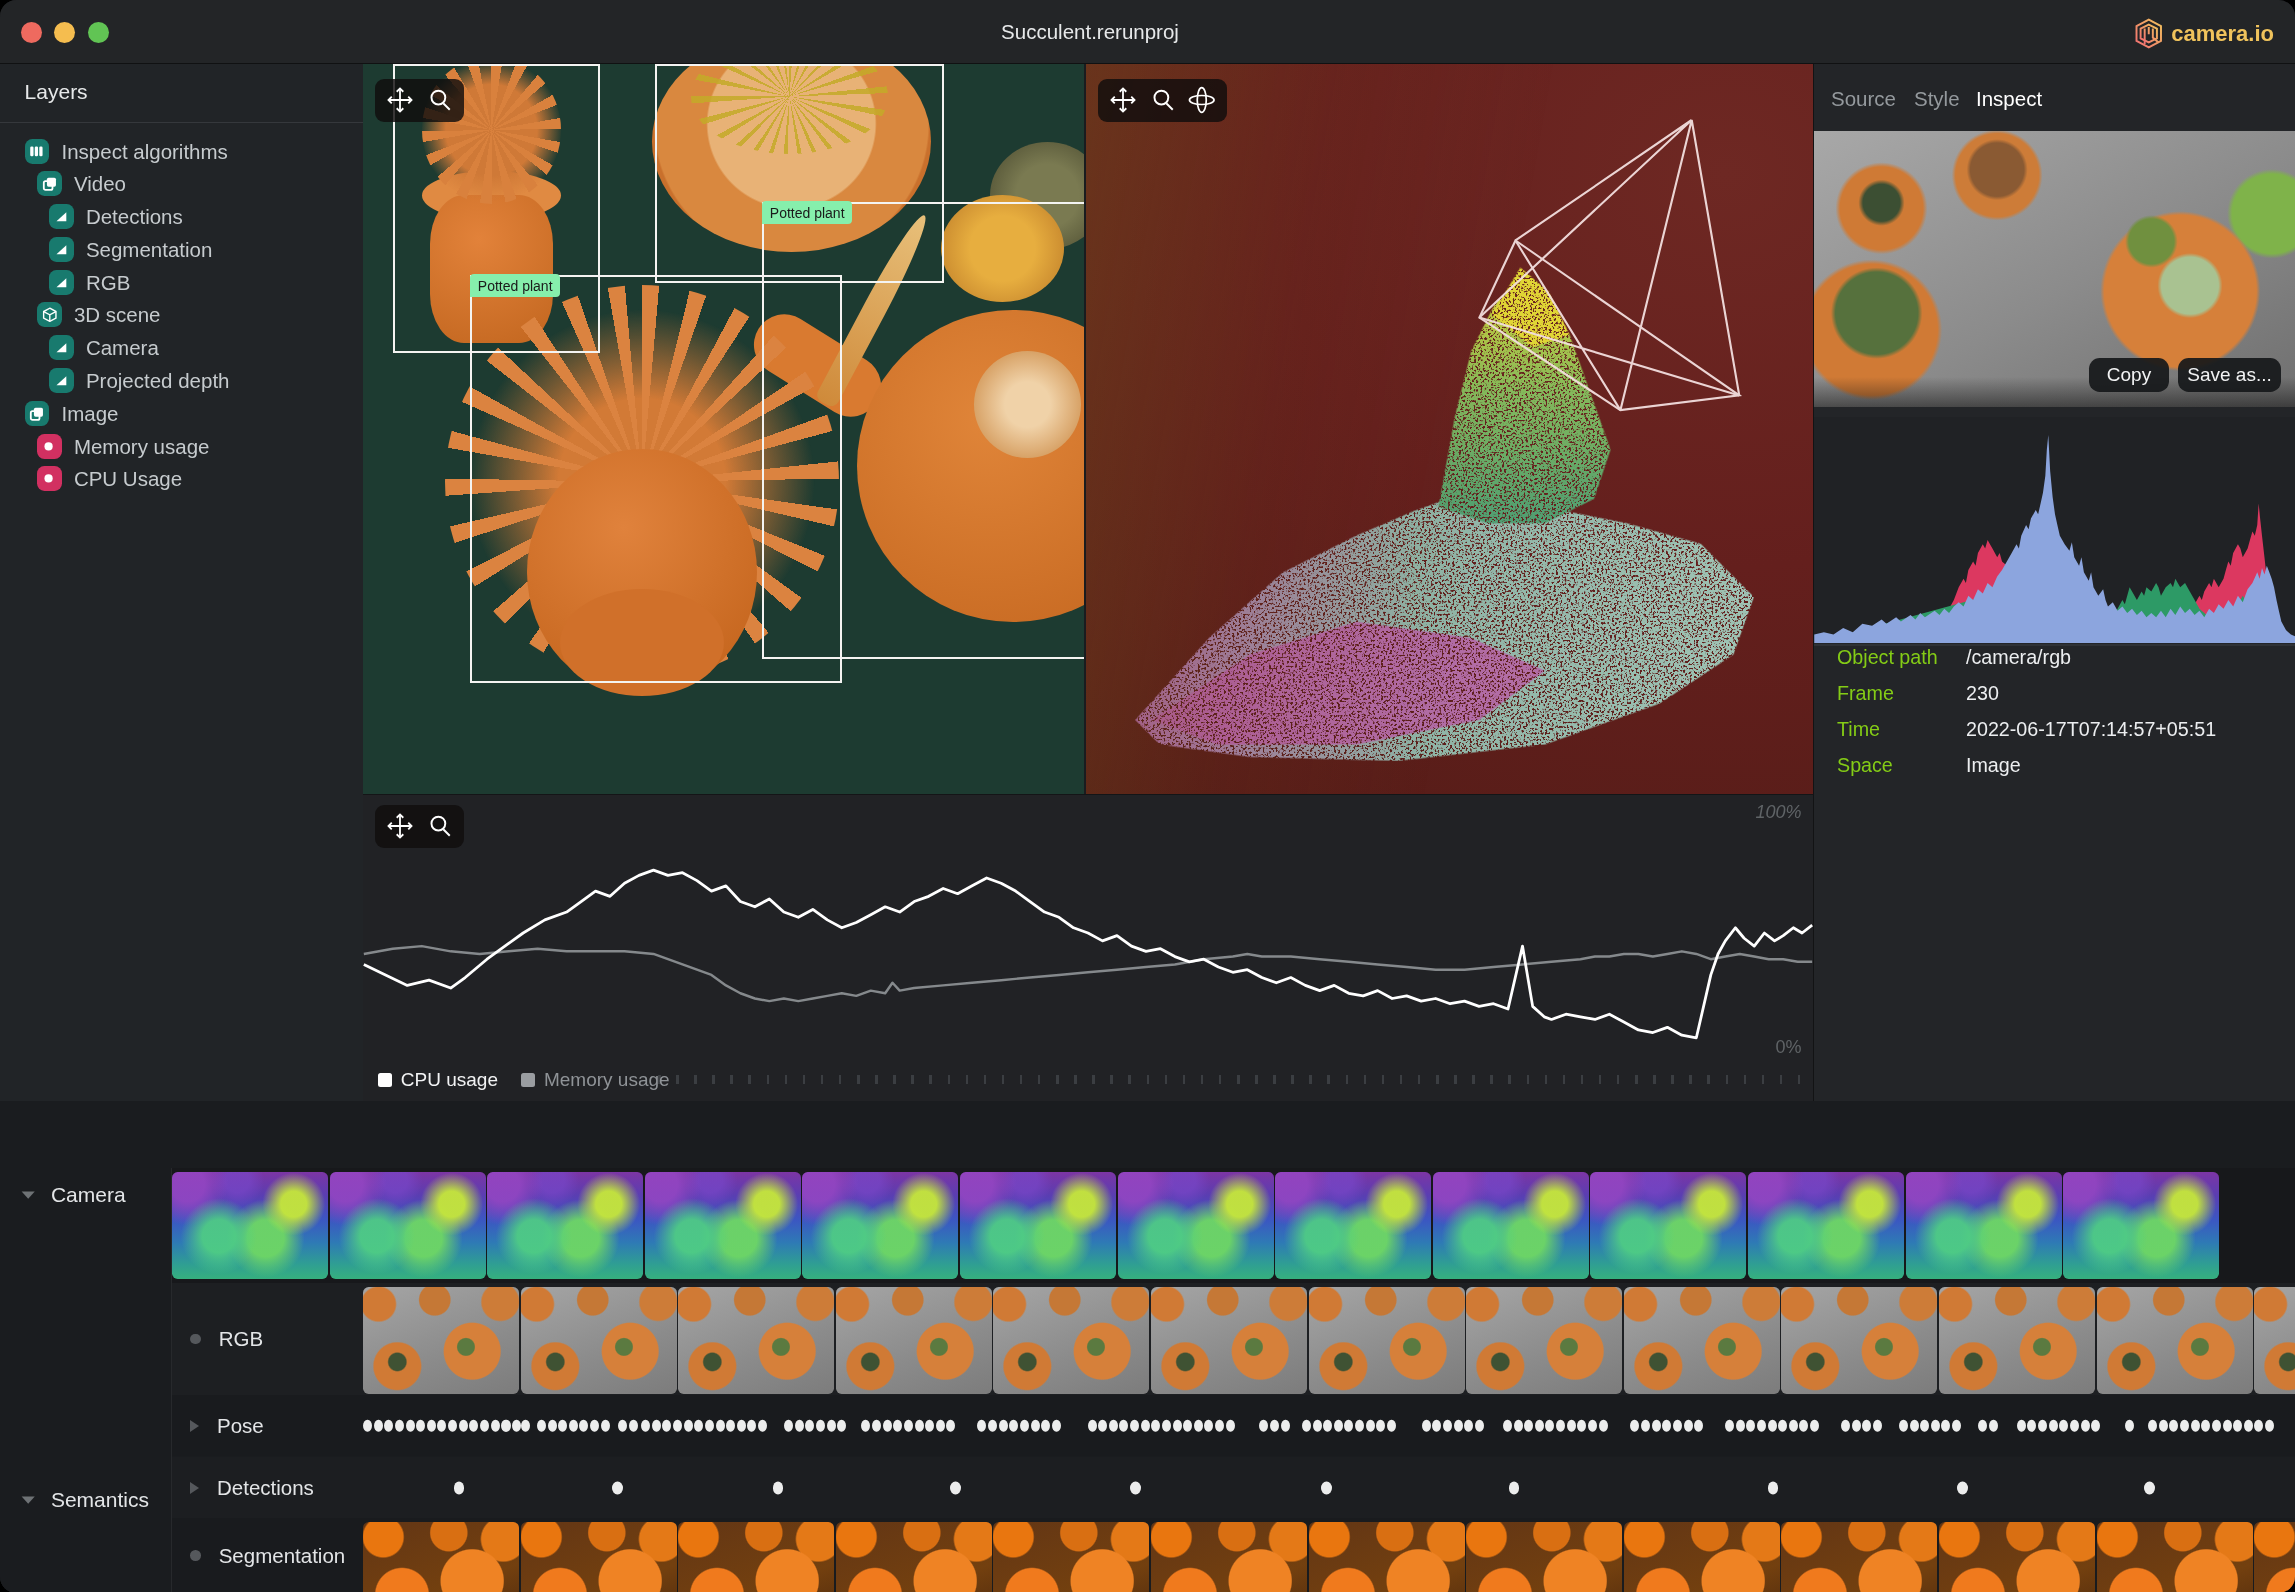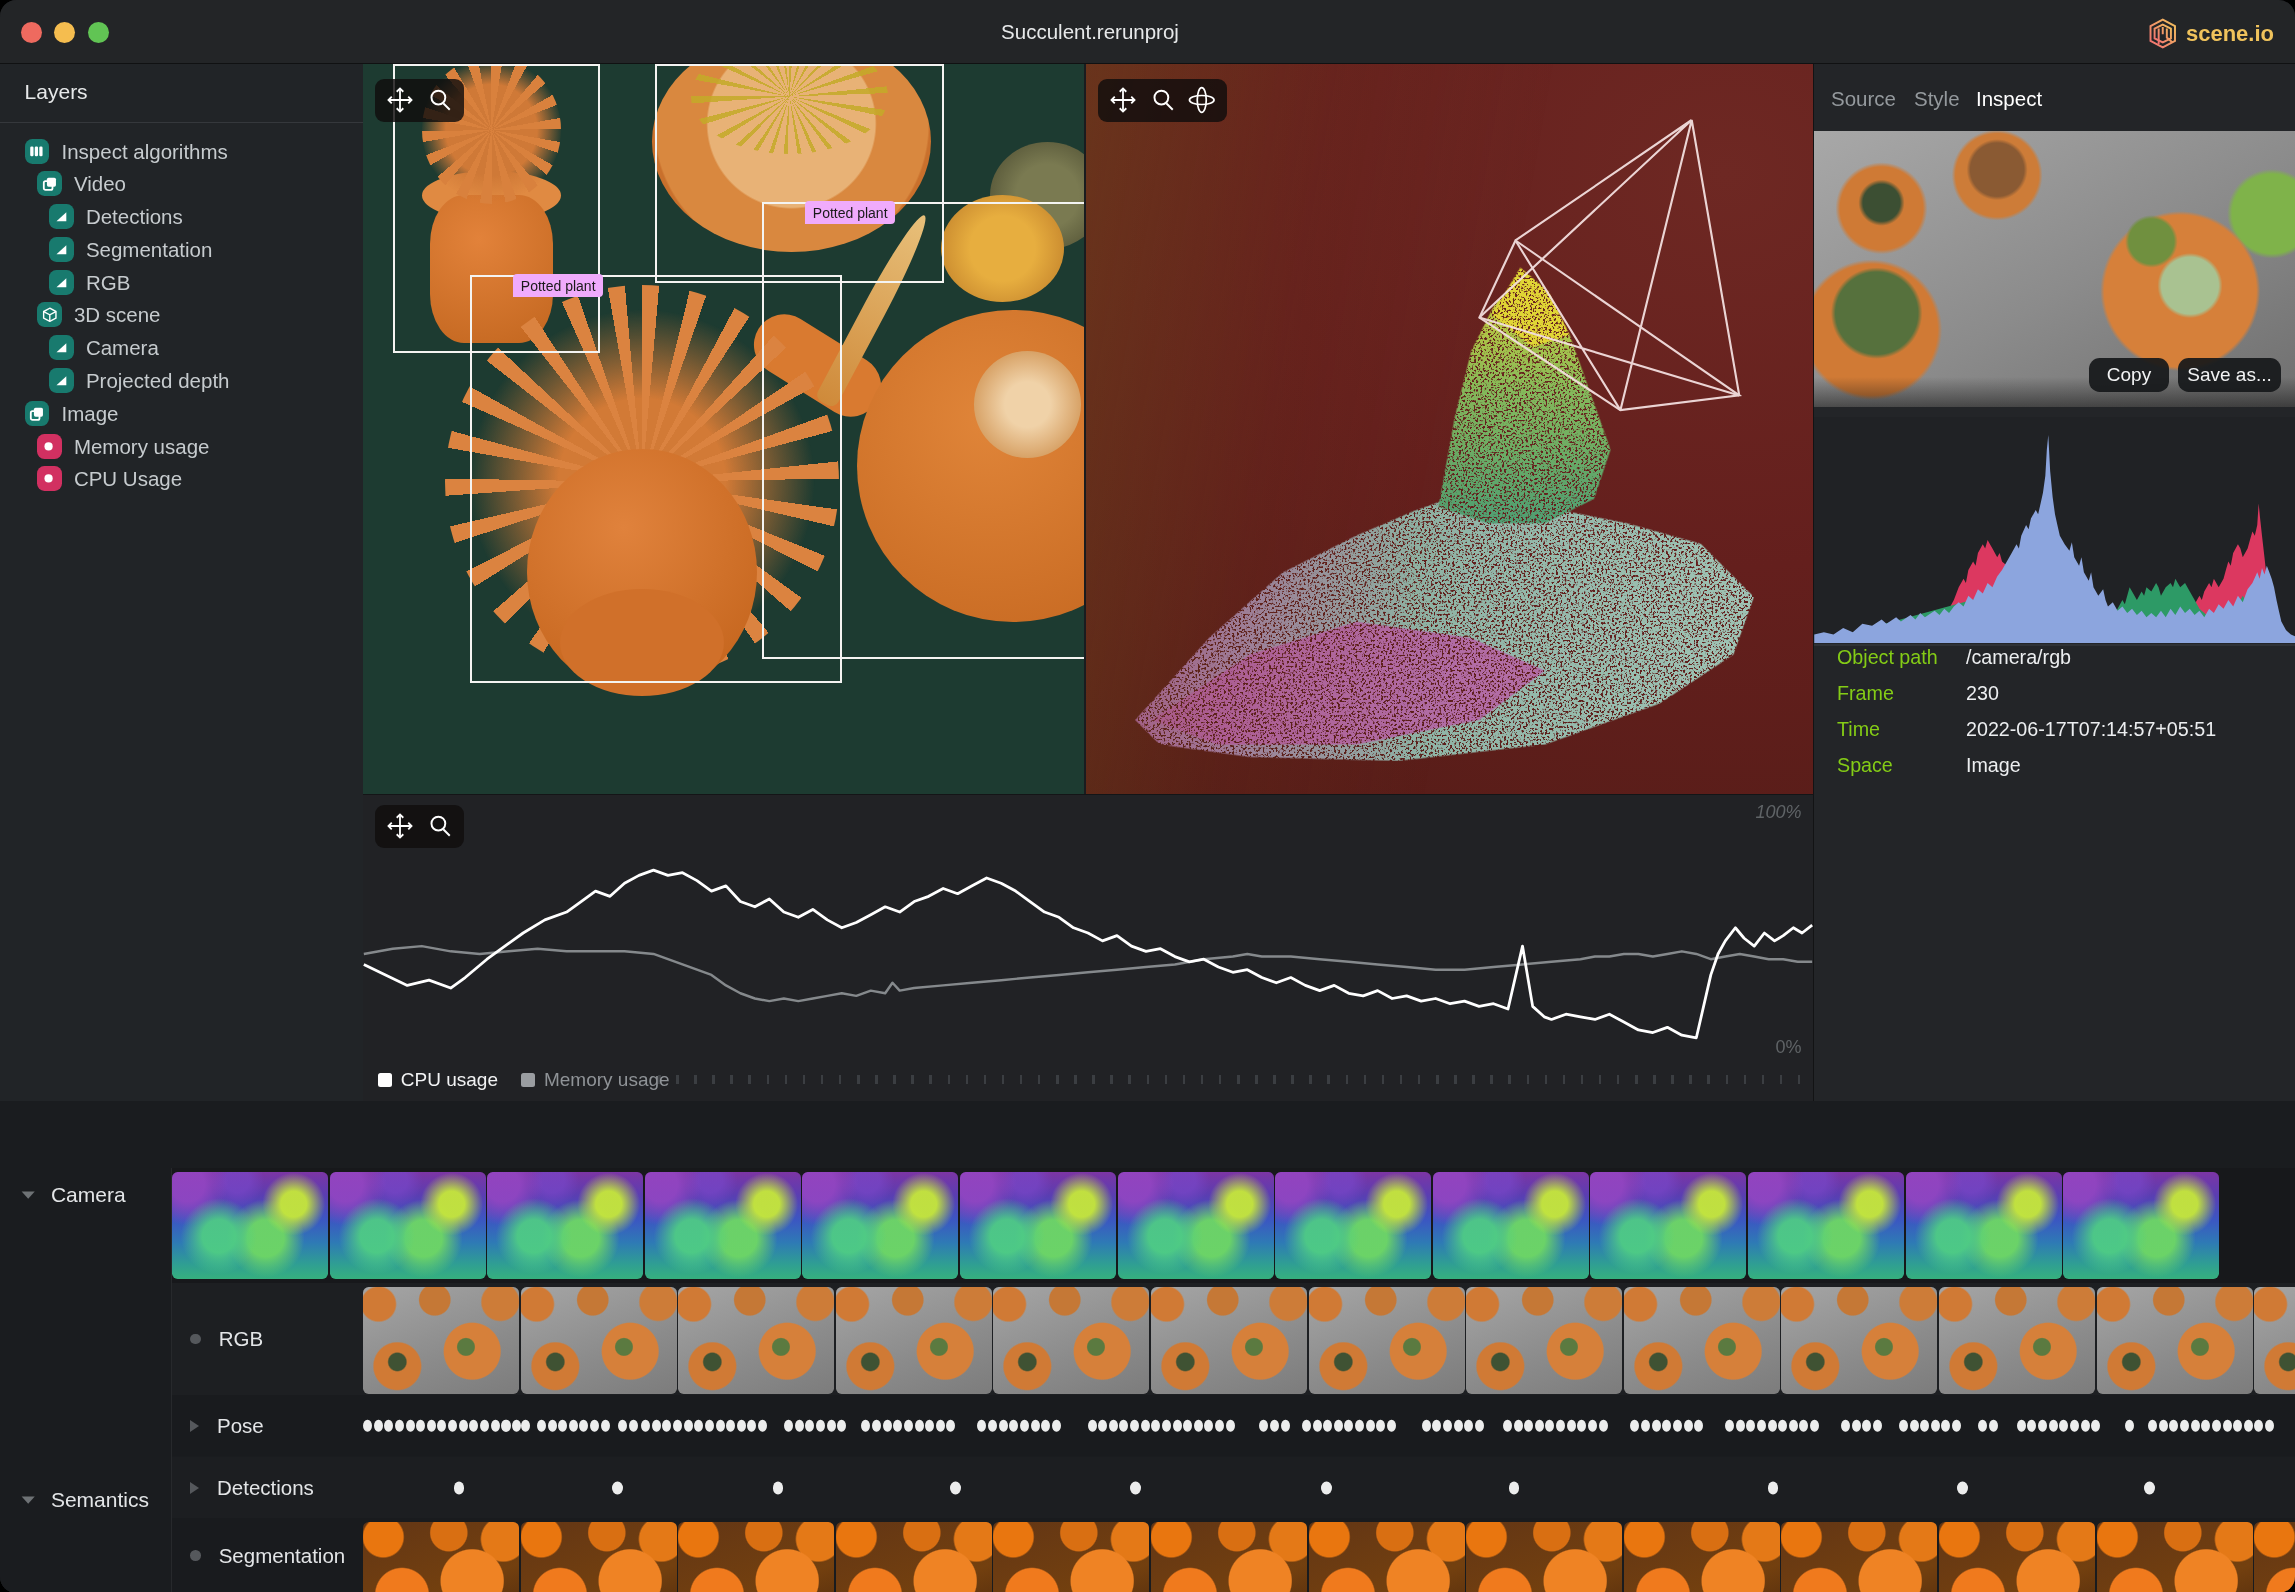--- a/index.html
+++ b/index.html
@@ -30,22 +30,22 @@
   
   #vp2d{left:363px;top:64px;width:721px;height:730px;background:#1d3b31;overflow:hidden;}
   #vp3d{left:1086px;top:64px;width:727px;height:730px;overflow:hidden;
         background:radial-gradient(140% 120% at 88% 15%,#6e2823 0%,#641f1d 45%,#511c16 100%),#5e1f1c;}
   #vp3d-tint{left:0;top:0;width:100%;height:100%;background:linear-gradient(100deg,rgba(120,80,30,.45) 0%,rgba(120,60,30,.12) 30%,rgba(0,0,0,0) 55%);}
   .vp-toolbar{position:absolute;left:12.3px;top:14.8px;height:43px;background:rgba(16,14,13,.82);border-radius:9px;
               display:flex;align-items:center;gap:6.6px;padding:0 8.2px;z-index:30;}
   .tool-btn{width:33px;height:33px;display:flex;align-items:center;justify-content:center;cursor:pointer;}
   .shape{position:absolute;}
   .bbox{position:absolute;border:2.5px solid #f4f4f2;z-index:20;}
-  .bbox-tag{position:absolute;left:-1.6px;top:-3.3px;background:#f0abfc;color:#1a1a1a;font-size:14px;line-height:1;
-            padding:4.9px 7.4px;border-radius:4.1px 4.1px 4.1px 0;white-space:nowrap;z-index:21;margin-left:43px;}
+  .bbox-tag{position:absolute;left:-1.6px;top:-3.3px;background:#86efac;color:#1a1a1a;font-size:14px;line-height:1;
+            padding:4.9px 7.4px;border-radius:4.1px 4.1px 4.1px 0;white-space:nowrap;z-index:21;}
 
   
   #plot-panel{left:363px;top:794px;width:1450px;height:307px;background:#212225;border-top:1.6px solid #141517;}
   #plot-ylabel-max{right:11.5px;top:6.6px;color:#5f6366;font-size:18px;font-style:italic;}
   #plot-ylabel-min{right:11.5px;bottom:43px;color:#5f6366;font-size:18px;}
   #plot-legend{left:14.8px;bottom:9.8px;display:flex;align-items:center;gap:23px;z-index:5;}
   .legend-item{display:flex;align-items:center;gap:9px;}
   .legend-swatch{width:14px;height:14px;border-radius:2.5px;}
   .legend-label{font-size:19px;}
   #plot-ticks{left:295px;bottom:16.4px;height:9.8px;display:flex;gap:15.6px;}
@@ -145,21 +145,21 @@
                 <stop offset="1" stop-color="#f0c35c"></stop>
               </linearGradient>
             </defs>
           <g fill="none" stroke="url(#lg)" stroke-width="2.4">
             <path d="M18 2 L33 10 L33 28 L18 36 L3 28 L3 10 Z"></path>
             <path d="M18 8 L28 13 L28 25 L18 30 L8 25 L8 13 Z"></path>
             <path d="M13 13 L13 32 M18 11 L18 20 M23 13 L23 24 L30 30"></path>
           </g>
         </svg>
       </span>
-      <span id="brand-label">scene.io</span>
+      <span id="brand-label">camera.io</span>
     </div>
   </header>
 
   <aside id="sidebar" class="abs">
     <div id="sidebar-header" class="abs">Layers</div>
     <div id="sidebar-divider" class="abs"></div>
     <div id="sidebar-items">
         <div class="side-item" style="left: 24.6px; top: 71px;">
           <span class="side-icon teal">
             <svg width="14.8" height="14.8" viewBox="0 0 18 18">

